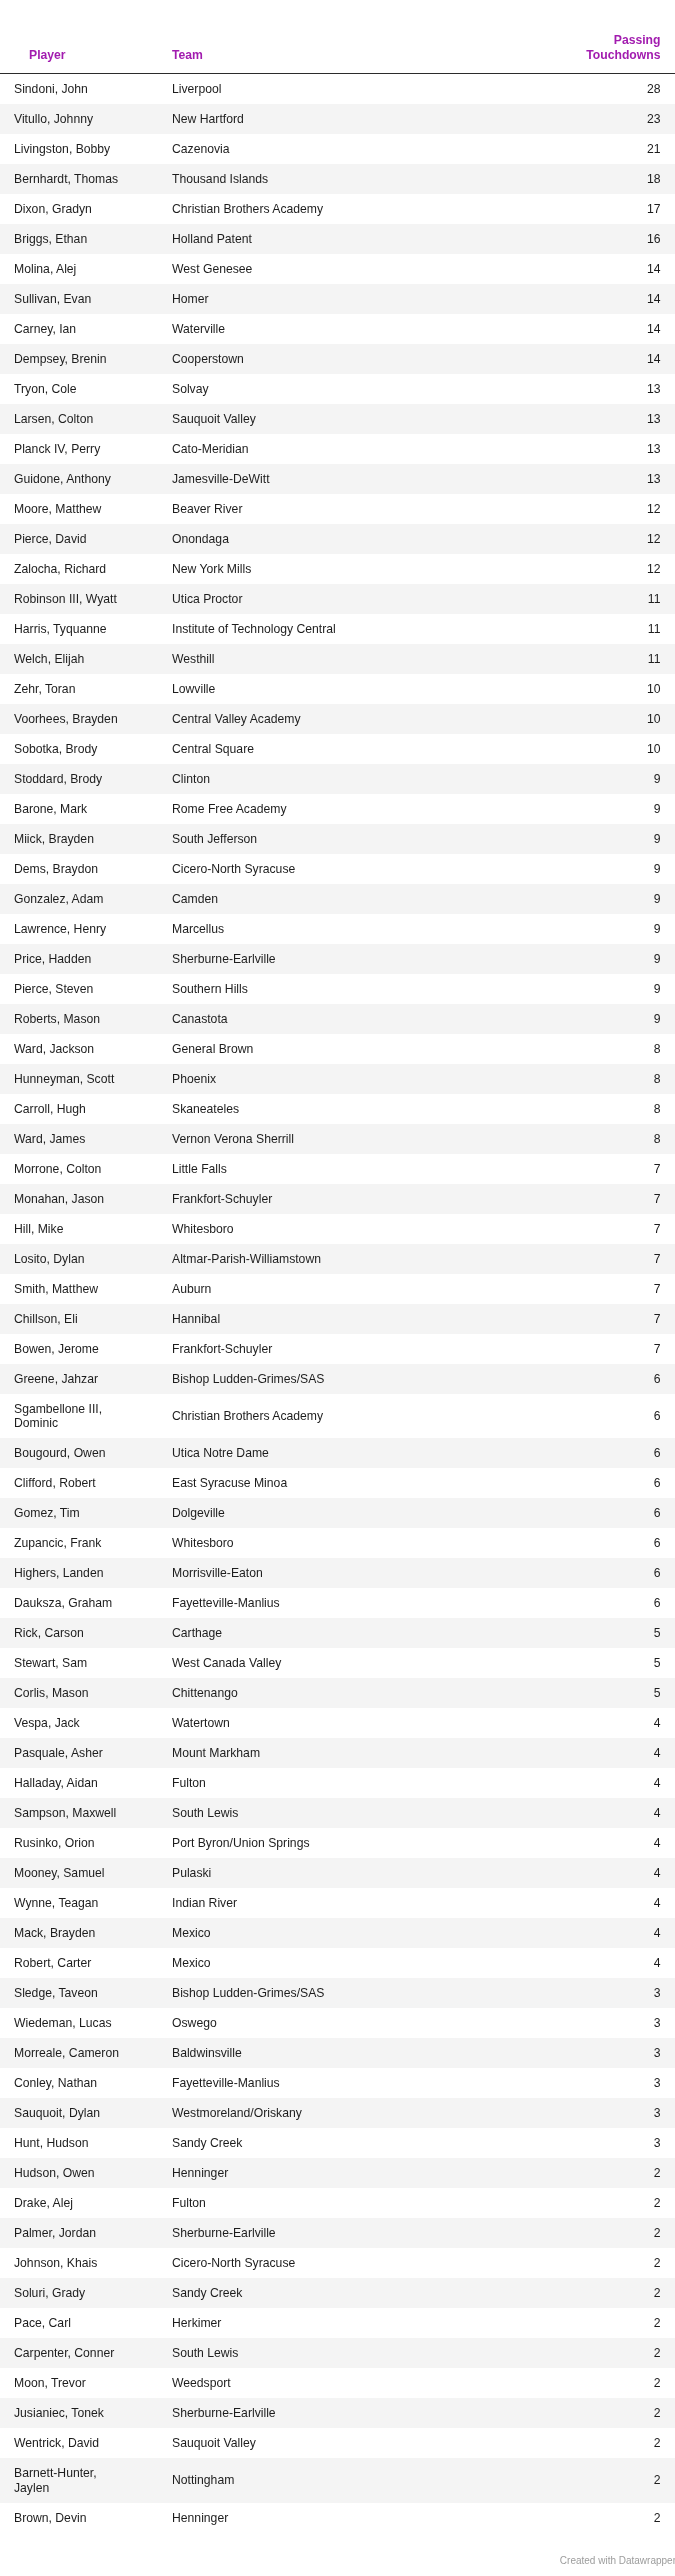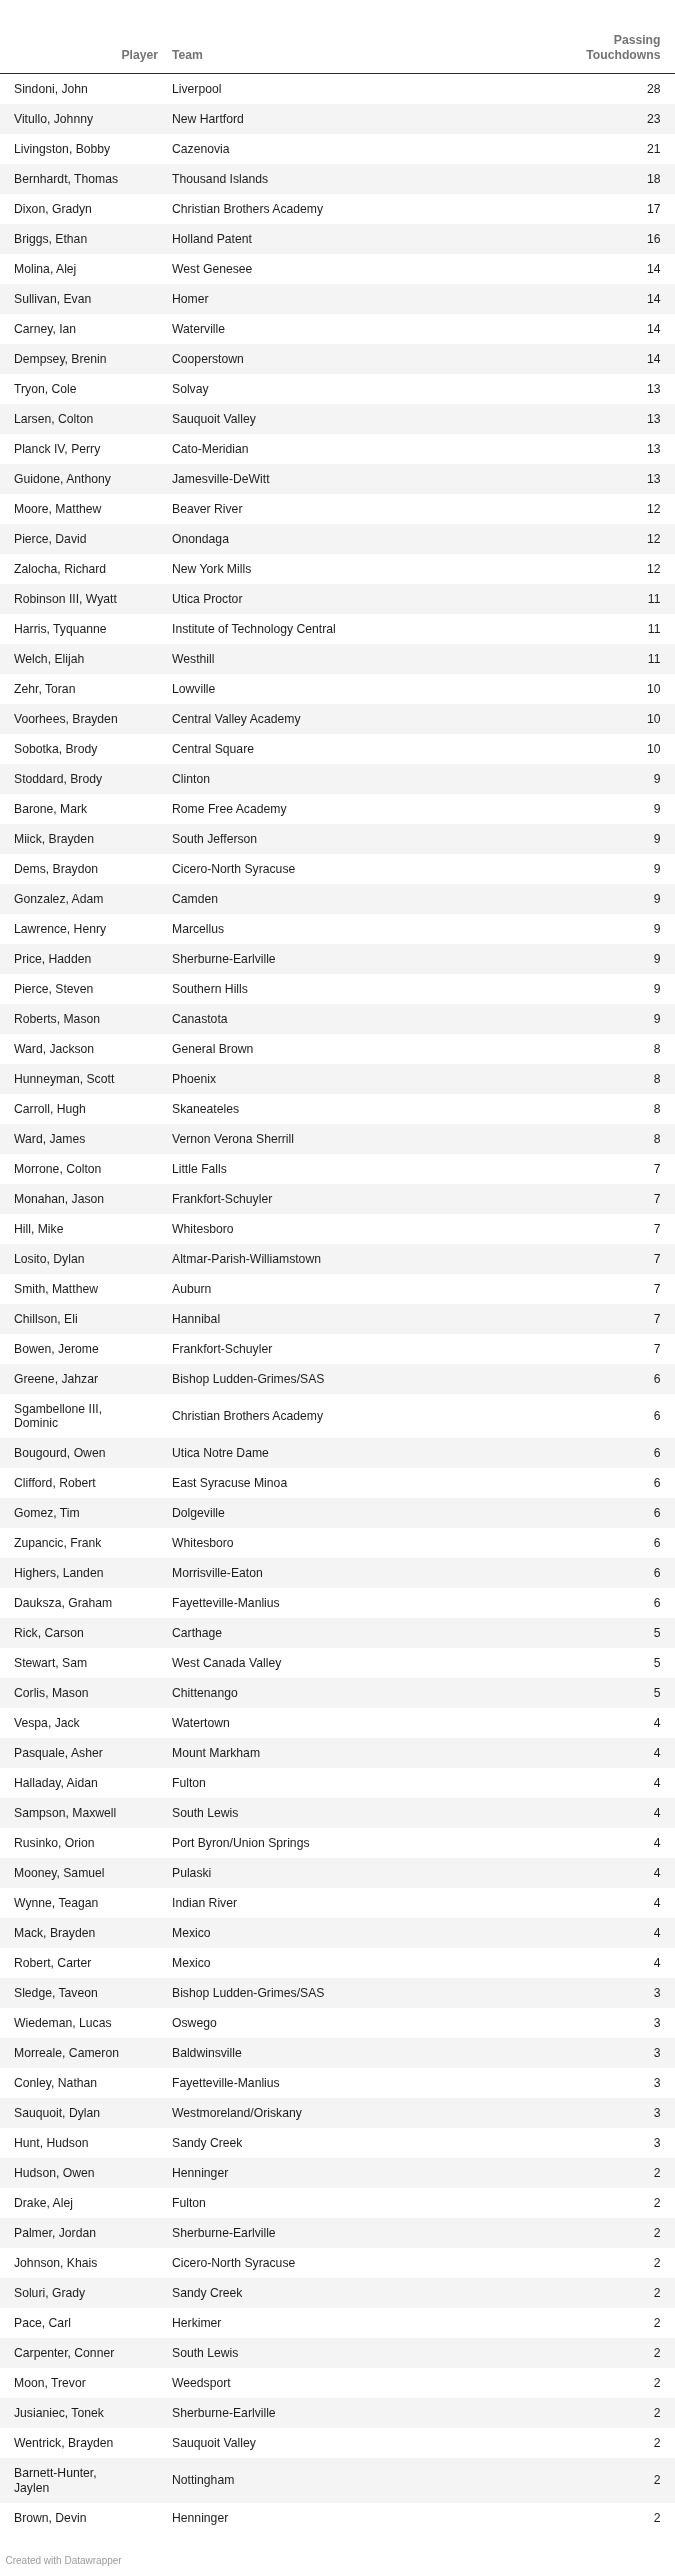--- a/index.html
+++ b/index.html
@@ -17,26 +17,26 @@
   table.dw-table {
     width: 676px;
     border-collapse: collapse;
     table-layout: fixed;
   }
   thead th {
     vertical-align: bottom;
     font-weight: bold;
     font-size: 12.2px;
     line-height: 15px;
-    color: #737373;
+    color: #a21caf;
     padding: 33px 0 10px 0;
     border-bottom: 1.7px solid #2b2b2b;
     text-align: left;
   }
-  thead th.h-player { padding-left: 4px; text-align: right; }
+  thead th.h-player { padding-left: 29px; }
   thead th.h-team   { padding-left: 14px; }
   thead th.h-value  { text-align: right; padding-right: 15.5px; }
   thead th.h-value .wrap-label {
     display: inline-block;
     width: 89px;
     text-align: right;
     white-space: normal;
   }
   tbody td {
     font-size: 12.2px;
@@ -59,20 +59,21 @@
     text-align: right;
     padding-right: 15.5px;
   }
   colgroup .c-player { width: 158px; }
   colgroup .c-value  { width: 127px; }
   .footer-credit {
     margin: 22px 0 0 5.5px;
     font-size: 10px;
     line-height: 12.2px;
     color: #9c9c9c;
+    text-align: right;
   }
 </style>
 </head>
 <body>
 
 <table class="dw-table">
   <colgroup>
     <col class="c-player">
     <col class="c-team">
     <col class="c-value">
@@ -471,21 +472,21 @@
         <td class="col-player">Moon, Trevor</td>
         <td class="col-team">Weedsport</td>
         <td class="col-value">2</td>
       </tr>
       <tr>
         <td class="col-player">Jusianiec, Tonek</td>
         <td class="col-team">Sherburne-Earlville</td>
         <td class="col-value">2</td>
       </tr>
       <tr>
-        <td class="col-player">Wentrick, Brayden</td>
+        <td class="col-player">Wentrick, David</td>
         <td class="col-team">Sauquoit Valley</td>
         <td class="col-value">2</td>
       </tr>
       <tr>
         <td class="col-player">Barnett-Hunter, Jaylen</td>
         <td class="col-team">Nottingham</td>
         <td class="col-value">2</td>
       </tr>
       <tr>
         <td class="col-player">Brown, Devin</td>

